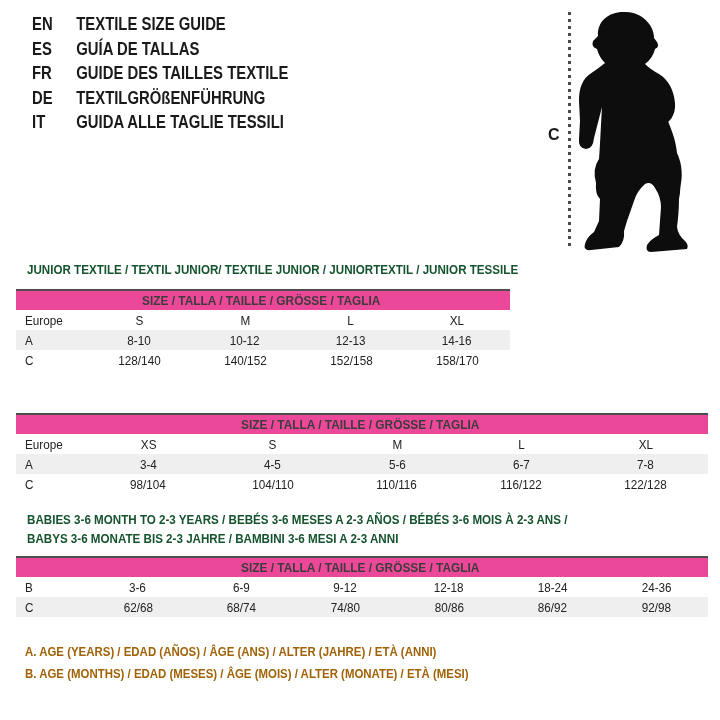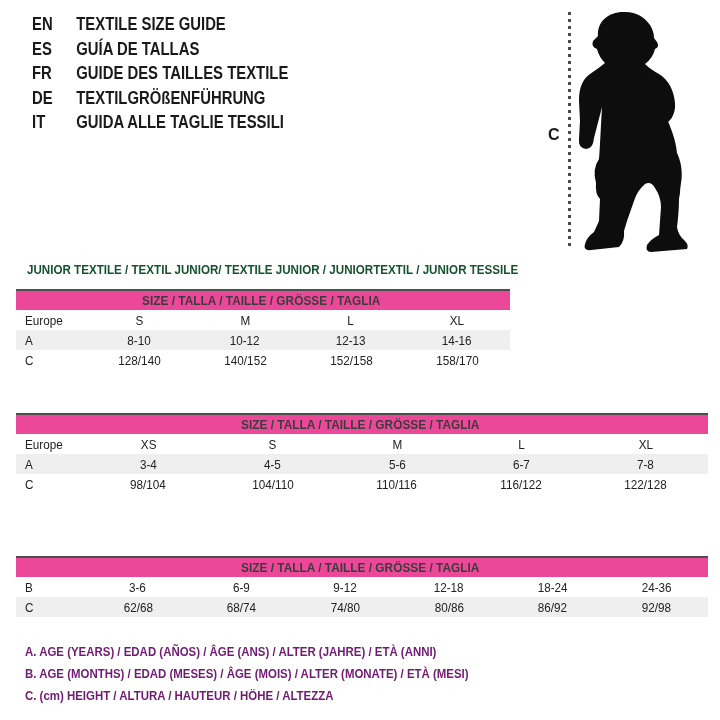--- a/index.html
+++ b/index.html
@@ -33,21 +33,21 @@
   
   table.size-table{position:absolute;border-collapse:collapse;table-layout:fixed;}
   table.size-table col.c-lab{width:70px;}
   tr.bar th{background:#ec4899;border-top:2.5px solid #4d4d4d;height:19px;
             text-align:center;padding:0 0 0 9px;font-size:12.5px;font-weight:bold;color:#3c3c3c;}
   table.size-table td{height:20px;font-size:13px;font-weight:normal;text-align:center;padding:0;color:#222;}
   table.size-table td.lab{text-align:left;padding-left:9px;}
   tr.shade td{background:#efefef;}
 
   
-  .footnotes{position:absolute;left:25px;top:641px;font-weight:bold;font-size:13px;line-height:22px;color:#701a75;}
+  .footnotes{position:absolute;left:25px;top:641px;font-weight:bold;font-size:13px;line-height:22px;color:#a16207;}
 </style>
 </head>
 <body>
 
 <div class="page">
 
   <div class="lang-list">
     <div class="lang-row">
       <span class="lang-code">EN</span>
       <span>TEXTILE SIZE GUIDE</span>
@@ -194,20 +194,24 @@
         <td class="lab"><span class="sl">C</span></td>
         <td><span class="sc">98/104</span></td>
         <td><span class="sc">104/110</span></td>
         <td><span class="sc">110/116</span></td>
         <td><span class="sc">116/122</span></td>
         <td><span class="sc">122/128</span></td>
       </tr>
     </tbody>
   </table>
 
+  <div class="sec-title" style="left:27px;top:511px">
+    <div><span class="sq">BABIES 3-6 MONTH TO 2-3 YEARS / BEBÉS 3-6 MESES A 2-3 AÑOS / BÉBÉS 3-6 MOIS À 2-3 ANS /</span></div>
+    <div><span class="sq">BABYS 3-6 MONATE BIS 2-3 JAHRE / BAMBINI 3-6 MESI A 2-3 ANNI</span></div>
+  </div>
   <table class="size-table" style="left:16px;top:556px;width:692px">
     <colgroup>
         <col class="c-lab">
         <col>
         <col>
         <col>
         <col>
         <col>
         <col>
       </colgroup>
@@ -234,16 +238,15 @@
         <td><span class="sc">80/86</span></td>
         <td><span class="sc">86/92</span></td>
         <td><span class="sc">92/98</span></td>
       </tr>
     </tbody>
   </table>
 
   <div class="footnotes">
     <div><span class="sf">A. AGE (YEARS) / EDAD (AÑOS) / ÂGE (ANS) / ALTER (JAHRE) / ETÀ (ANNI)</span></div>
     <div><span class="sf">B. AGE (MONTHS) / EDAD (MESES) / ÂGE (MOIS) / ALTER (MONATE) / ETÀ (MESI)</span></div>
-    <div><span class="sf">C. (cm) HEIGHT / ALTURA / HAUTEUR / HÖHE / ALTEZZA</span></div>
   </div>
 
 </div>
 
 </body></html>

